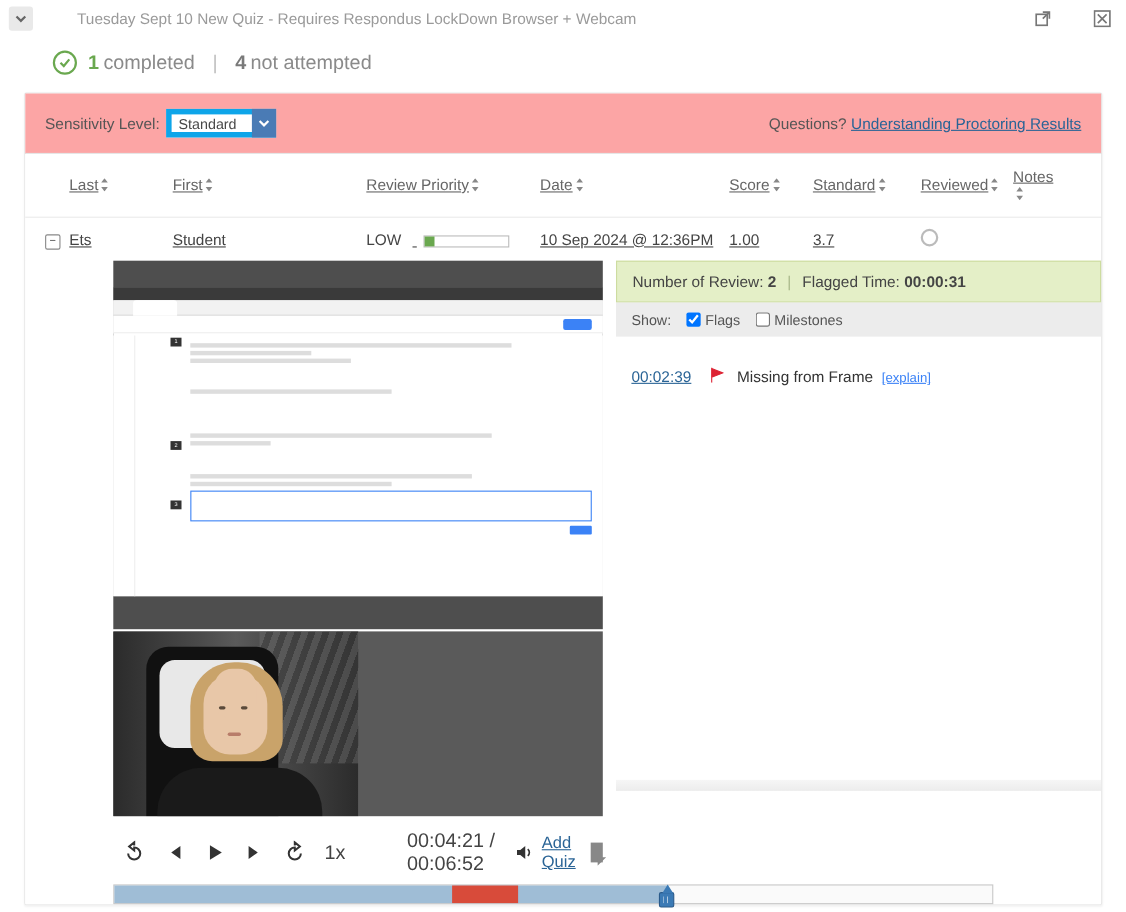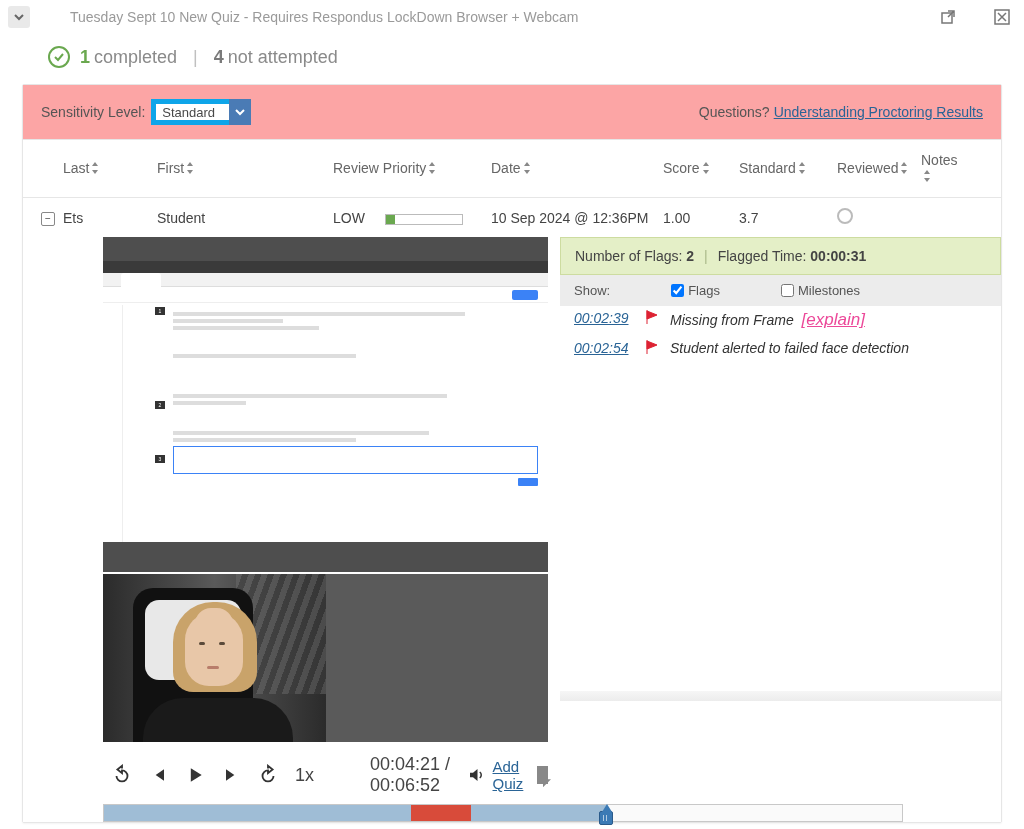--- a/index.html
+++ b/index.html
@@ -28,21 +28,21 @@
   .toolbar label { color: #555; font-size: 14px; }
   .select-wrap { margin-left: 6px; position: relative; }
   .select-wrap .select-box { border: 5px solid #0ea5e9; background:#fff; height: 26px; padding: 0 28px 0 6px; font-size: 13px; display:flex; align-items:center; min-width: 100px; text-align: center; }
   .select-wrap .select-arrow { position:absolute; right:0; top:0; width:22px; height:26px; background:#4a7bb5; color:#fff; display:flex; align-items:center; justify-content:center; }
   .toolbar .spacer { flex: 1; }
   .toolbar .help-text { color:#555; font-size:14px;margin-left:24px; }
   .toolbar .help-link { color:#2a6496; text-decoration: underline; margin-left:4px; cursor:pointer; }
 
   
   .thead { display:flex; align-items:center; padding: 12px 0; border-bottom: 1px solid #e6e6e6; color:#666; font-size:14px; background:#fff; }
-  .col { padding: 0 6px; }
+  .col { padding: 0 6px; text-decoration: underline; }
   .col-expand { width: 34px; }
   .col-last { width: 94px; }
   .col-first { width: 176px; }
   .col-priority { width: 158px; }
   .col-date { width: 172px; text-align: left; }
   .col-score { width: 76px; text-align: left; }
   .col-duration { width: 98px; text-align: left; }
   .col-reviewed { width: 84px; text-align: left; }
   .col-notes { width: 56px; text-align: left; }
   .sort-icon { display:inline-block; vertical-align:middle; margin-left:2px; }
@@ -109,30 +109,30 @@
   .playhead { position:absolute; top:-4px; width:16px; height:26px; }
   .playhead-body { width:14px; height:14px; background:#3b7ab5; border:1px solid #2a5a8a; border-radius:2px; margin-top:10px; position:relative; }
   .playhead-body::before { content:""; position:absolute; left:2px; top:-8px; width:0; height:0; border-left:5px solid transparent; border-right:5px solid transparent; border-bottom:8px solid #3b7ab5; }
   .playhead-lines { position:absolute; left:3px; top:3px; right:3px; bottom:3px; background: repeating-linear-gradient(90deg, rgba(255,255,255,0.6) 0 1px, transparent 1px 3px); }
 
   
   .flag-summary { background:#e4efc7; border:1px solid #cddca0; padding:10px 14px; font-size:14px; color:#444; display:flex; align-items:center; }
   .flag-summary b { font-weight:bold; }
   .flag-summary .sep { margin: 0 10px; color:#aab88a; }
 
-  .show-row { background:#ececec; padding:8px 14px; font-size:13px; display:flex; align-items:center; color:#555;gap:47px; }
+  .show-row { background:#ececec; padding:8px 14px; font-size:13px; display:flex; align-items:center; color:#555; }
   .show-row label { margin-left: 14px; display:flex; align-items:center; cursor:pointer; }
   .show-row input { margin-right:4px; }
 
-  .event-list { padding: 4px 14px; font-size:14px;font-style:italic; }
+  .event-list { padding: 28px 14px; font-size:14px; }
   .event-row { display:flex; align-items:flex-start; margin-bottom:10px; }
   .event-time { color:#2a6496; text-decoration:underline; width:64px; cursor:pointer; }
   .event-flag { color:#d23; margin: 0 12px 0 8px; }
   .event-text { flex:1; color:#333; }
-  .explain-link { color:#ec4899; font-size:17px; text-decoration:underline; margin-left:4px; cursor:pointer; }
+  .explain-link { color:#3b82f6; font-size:12px; text-decoration:underline; margin-left:4px; cursor:pointer; }
 
   .side-bottom-shadow { height:10px; background:linear-gradient(#f6f6f6, #ececec); }
 
   
   .sort-svg { width:8px; height:12px; }
 </style>
 </head>
 <body>
 
 <div class="page">
@@ -332,21 +332,21 @@
           <div class="playhead" style="left:62%;">
             <div class="playhead-body">
                 <div class="playhead-lines"></div>
               </div>
           </div>
         </div>
       </div>
 
       <div class="side-col">
         <div class="flag-summary">
-          <span>Number of Flags:</span>&nbsp;<b>2</b>
+          <span>Number of Review:</span>&nbsp;<b>2</b>
           <span class="sep">|</span>
           <span>Flagged Time:</span>&nbsp;<b>00:00:31</b>
         </div>
         <div class="show-row">
           <span>Show:</span>
           <label>
               <input type="checkbox" checked="" style="">
               <span>Flags</span>
             </label>
           <label>
@@ -360,29 +360,20 @@
             <span class="event-flag">
               <svg width="12" height="14" viewBox="0 0 12 14">
                   <path d="M1 0 V14 M1 1 L11 5 L1 9 Z" fill="#d23" stroke="#d23"></path>
                 </svg>
             </span>
             <span class="event-text">
               <span>Missing from Frame</span>
               <a class="explain-link">[explain]</a>
             </span>
           </div>
-          <div class="event-row">
-            <a class="event-time">00:02:54</a>
-            <span class="event-flag">
-              <svg width="12" height="14" viewBox="0 0 12 14">
-                  <path d="M1 0 V14 M1 1 L11 5 L1 9 Z" fill="#d23" stroke="#d23"></path>
-                </svg>
-            </span>
-            <span class="event-text">Student alerted to failed face detection</span>
-          </div>
         </div>
         <div style="height:320px;"></div>
         <div class="side-bottom-shadow"></div>
       </div>
     </div>
 
   </div>
 </div>
 
 </body></html>

